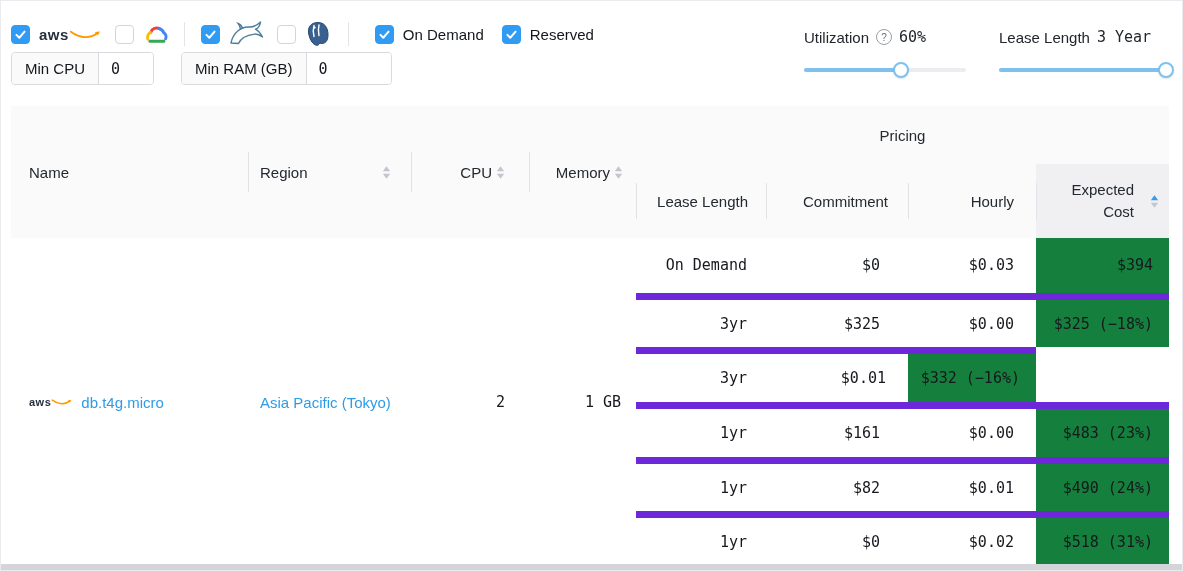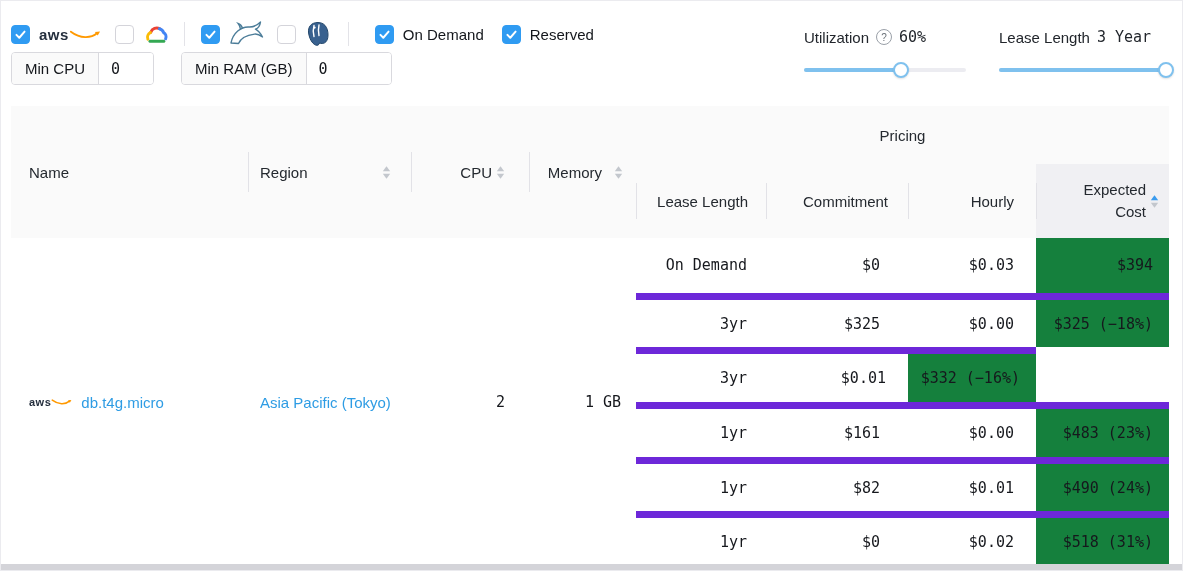--- a/index.html
+++ b/index.html
@@ -55,34 +55,34 @@
   .left-grid  { display:grid; grid-template-columns:237px 163px 118px 107px; width:625px; flex:0 0 auto; }
   .price-grid { display:grid; grid-template-columns:130px 142px 128px 133px; width:533px; flex:0 0 auto; }
 
   .thead { display:flex; height:132px; background:#fafafa; }
   .hcell { position:relative; display:flex; align-items:center; font-size:15px; font-weight:500; color:#24292f; }
   .hdiv-l::before { content:""; position:absolute; left:0; top:50%; transform:translateY(-50%);
                     width:1px; height:40px; background:#e2e2e7; }
   .h-name { padding-left:18px; }
   .h-region { padding:0 20px 0 12px; justify-content:space-between; }
   .h-cpu { justify-content:flex-end; gap:4px; padding-right:24px; }
-  .h-memory { justify-content:flex-end; gap:12px; padding-right:13px; }
+  .h-memory { justify-content:flex-end; gap:4px; padding-right:13px; }
 
   .right-head { display:flex; flex-direction:column; width:533px; }
   .pricing-band { height:58px; display:flex; align-items:center; justify-content:center;
                   font-size:15px; font-weight:500; color:#24292f; }
   .sub-row { flex:1; }
   .phcell { position:relative; display:flex; align-items:center; justify-content:flex-end;
             font-size:15px; font-weight:500; color:#24292f; }
   .phcell::before { content:""; position:absolute; left:0; top:50%; transform:translateY(-50%);
                     width:1px; height:36px; background:#e2e2e7; }
   .ph-lease { padding-right:18px; }
   .ph-commit { padding-right:20px; }
   .ph-hourly { padding-right:22px; }
-  .ph-expected { background:#f0f0f3; padding-right:10px; gap:4px; }
+  .ph-expected { background:#f0f0f3; padding-right:10px; gap:16px; }
   .ph-expected .wrap-label { width:84px; text-align:right; line-height:1.45; }
 
   .tbody { display:flex; height:328px; }
   .bcell { display:flex; align-items:center; font-size:15px; }
   .mono { font-family:"DejaVu Sans Mono", monospace; color:#16181d; }
   .b-name { padding-left:18px; gap:9px; }
   .b-region { padding-left:12px; }
   .b-cpu { justify-content:flex-end; padding-right:24px; }
   .b-memory { justify-content:flex-end; padding-right:15px; }
   .link { color:#2e9ce4; cursor:pointer; }

